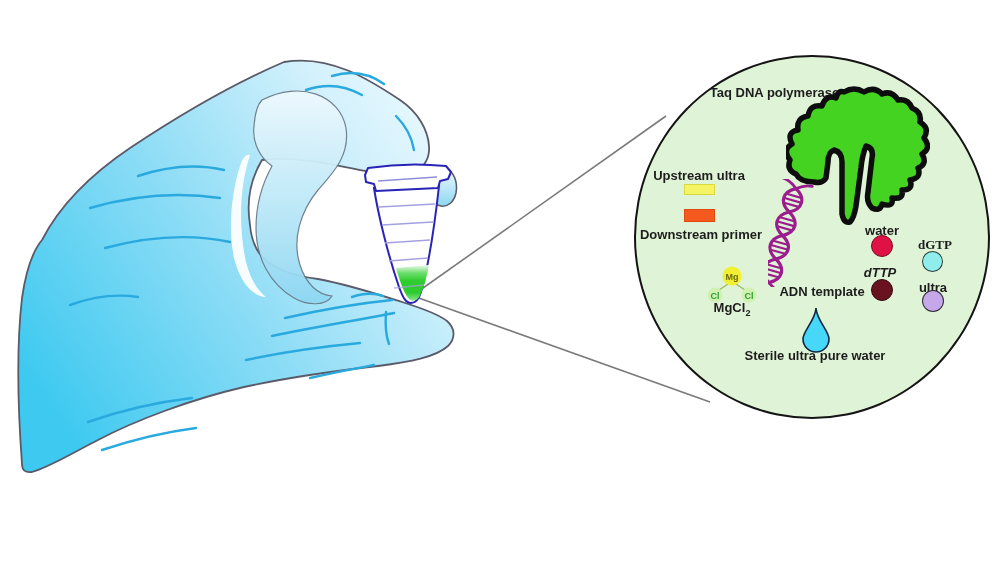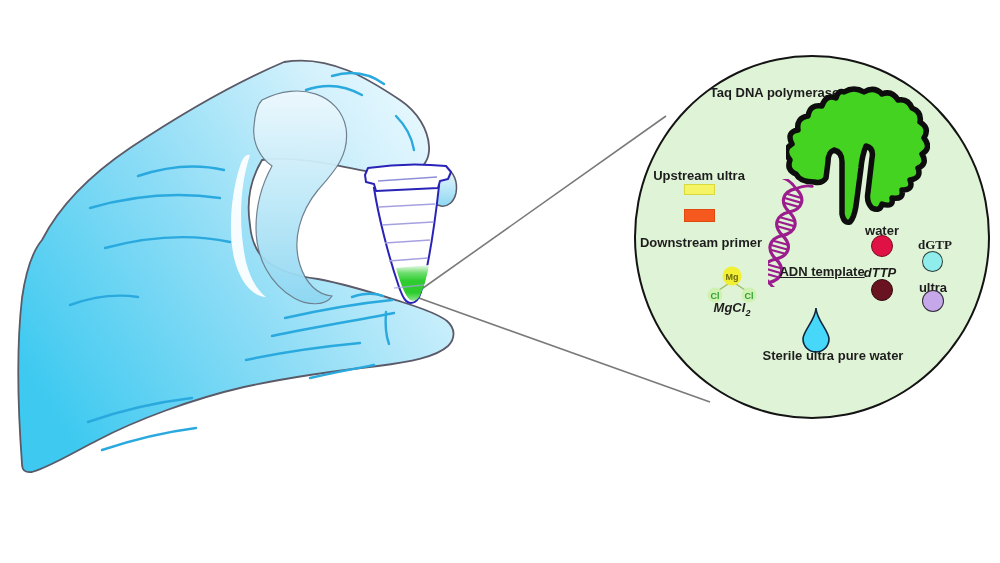--- a/index.html
+++ b/index.html
@@ -111,60 +111,60 @@
            Q146,62 136,68 Q142,78 132,82 Q136,92 124,94 Q128,104 116,104 Q118,114 106,112 Q108,122 96,118
            Q94,126 86,122 Q80,116 82,106 L86,72 Q88,62 80,60 Q76,70 75,82 L70,120 Q68,132 64,136
            Q58,138 56,128 L56,76 Q56,66 48,64 Q42,66 42,76 L40,92 Q36,98 28,96 Q14,96 10,88
            Q0,84 4,74 Q-4,64 6,58 Q0,46 12,44 Q10,32 22,30 Q24,18 36,20 Q40,8 50,12 Q52,4 58,6 Z" fill="#45d321" stroke="#0d0d0d" stroke-width="5.5" stroke-linejoin="round"></path>
     </svg>
 
     <div class="lbl" style="left:0px;top:112px;width:126px;">Upstream ultra</div>
     <div class="swatch up"></div>
 
     <div class="swatch down"></div>
-    <div class="lbl" style="left:-2px;top:179px;width:134px;text-align:center;">Downstream primer</div>
+    <div class="lbl" style="left:-2px;top:171px;width:134px;text-align:center;">Downstream primer</div>
 
     <svg class="abs" style="left:66px;top:206px;" width="62" height="42" viewBox="0 0 62 42">
       <line x1="26" y1="21" x2="17" y2="27" stroke="#9fbf5f" stroke-width="1.5"></line>
       <line x1="34" y1="21" x2="43" y2="27" stroke="#9fbf5f" stroke-width="1.5"></line>
       <circle cx="30" cy="13" r="9.5" fill="#f2ef32"></circle>
       <text x="30" y="16.5" font-size="9" font-weight="bold" fill="#6b6b10" text-anchor="middle">Mg</text>
       <circle cx="13" cy="32" r="7.5" fill="#cdf2ae" opacity="0.9"></circle>
       <circle cx="47" cy="32" r="7.5" fill="#cdf2ae" opacity="0.9"></circle>
       <text x="13" y="35.5" font-size="9" font-weight="bold" fill="#2f9e35" text-anchor="middle">Cl</text>
       <text x="47" y="35.5" font-size="9" font-weight="bold" fill="#2f9e35" text-anchor="middle">Cl</text>
     </svg>
-    <div class="lbl" style="left:58px;top:244px;width:76px;font-size:13px;font-style:italic;"><span>MgCl</span><sub>2</sub></div>
+    <div class="lbl" style="left:58px;top:244px;width:76px;font-size:13px;"><span>MgCl</span><sub>2</sub></div>
 
     <svg class="abs" style="left:132px;top:122px;" width="75" height="108" viewBox="-6 -10 75 115">
       <g transform="rotate(16 20 5)" stroke="#9b1d8d" fill="none" stroke-linecap="round">
         <path stroke-width="3.4" d="M20,0 C33,7 33,19 20,26 C7,33 7,45 20,52 C33,59 33,71 20,78 C7,85 7,97 20,104"></path>
         <path stroke-width="3.4" d="M20,0 C7,7 7,19 20,26 C33,33 33,45 20,52 C7,59 7,71 20,78 C33,85 33,97 20,104"></path>
         <path stroke-width="3" d="M20,0 C15,-4 10,-7 4,-7 M20,0 C25,-4 30,-7 36,-7 M20,104 C15,108 10,110 5,111 M20,104 C25,108 30,110 35,111"></path>
         <g stroke-width="2.3">
           <path d="M13,8 L27,8 M11,13 L29,13 M13,18 L27,18"></path>
           <path d="M13,34 L27,34 M11,39 L29,39 M13,44 L27,44"></path>
           <path d="M13,60 L27,60 M11,65 L29,65 M13,70 L27,70"></path>
           <path d="M13,86 L27,86 M11,91 L29,91 M13,96 L27,96"></path>
         </g>
       </g>
     </svg>
-    <div class="lbl" style="left:121px;top:208px;width:130px;text-decoration:underline;">ADN template</div>
+    <div class="lbl" style="left:121px;top:228px;width:130px;">ADN template</div>
 
     <div class="lbl" style="left:216px;top:167px;width:60px;">water</div>
     <div class="nt datp"></div>
 
     <div class="lbl" style="left:214px;top:209px;width:60px;font-style:italic;">dTTP</div>
     <div class="nt dttp"></div>
 
     <div class="lbl" style="left:269px;top:181px;width:60px;font-family:Liberation Serif, serif;">dGTP</div>
     <div class="nt dgtp"></div>
 
     <div class="lbl" style="left:267px;top:224px;width:60px;">ultra</div>
     <div class="nt dctp"></div>
 
     <svg class="abs" style="left:166px;top:250px;" width="28" height="46" viewBox="0 0 28 46">
       <path d="M14,1 C14,12 1,24 1,32 A13,13 0 1 0 27,32 C27,24 14,12 14,1 Z" fill="#47d7f8" stroke="#0e2742" stroke-width="1.6"></path>
     </svg>
-    <div class="lbl" style="left:124px;top:292px;width:146px;text-align:center;">Sterile ultra pure water</div>
+    <div class="lbl" style="left:106px;top:292px;width:146px;text-align:center;">Sterile ultra pure water</div>
 
   </div>
 </div>
 
 </body></html>

